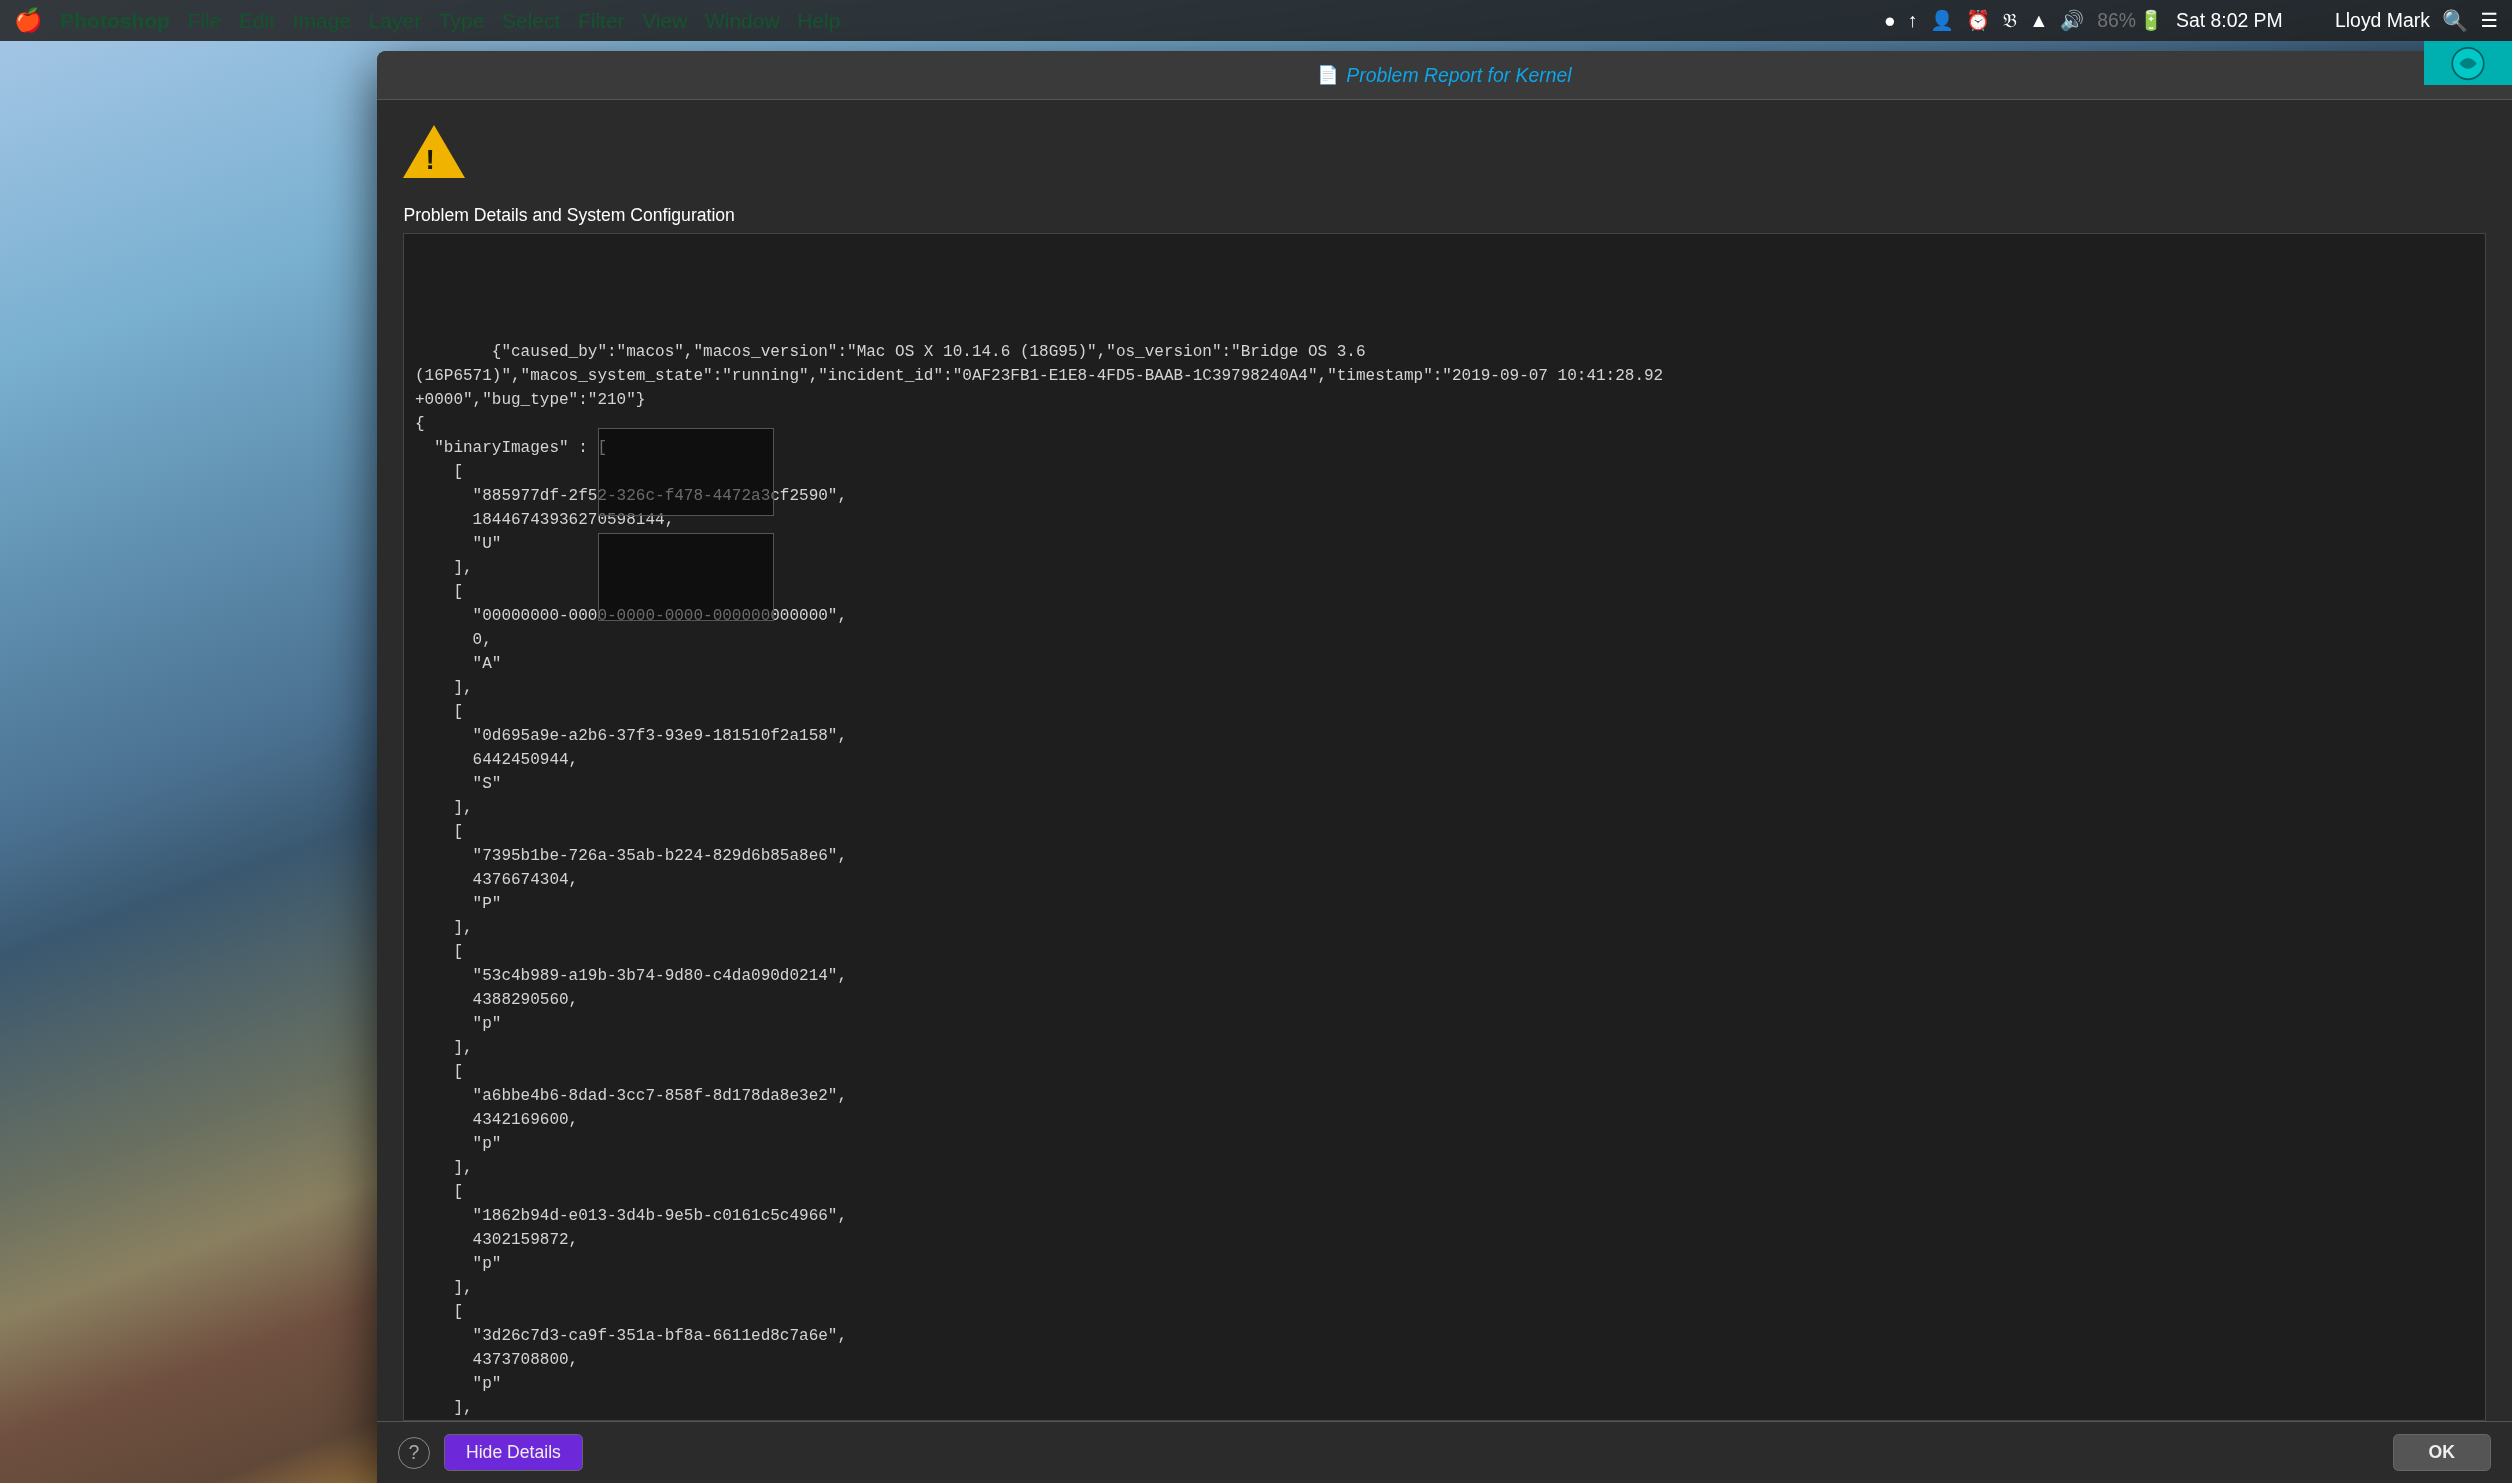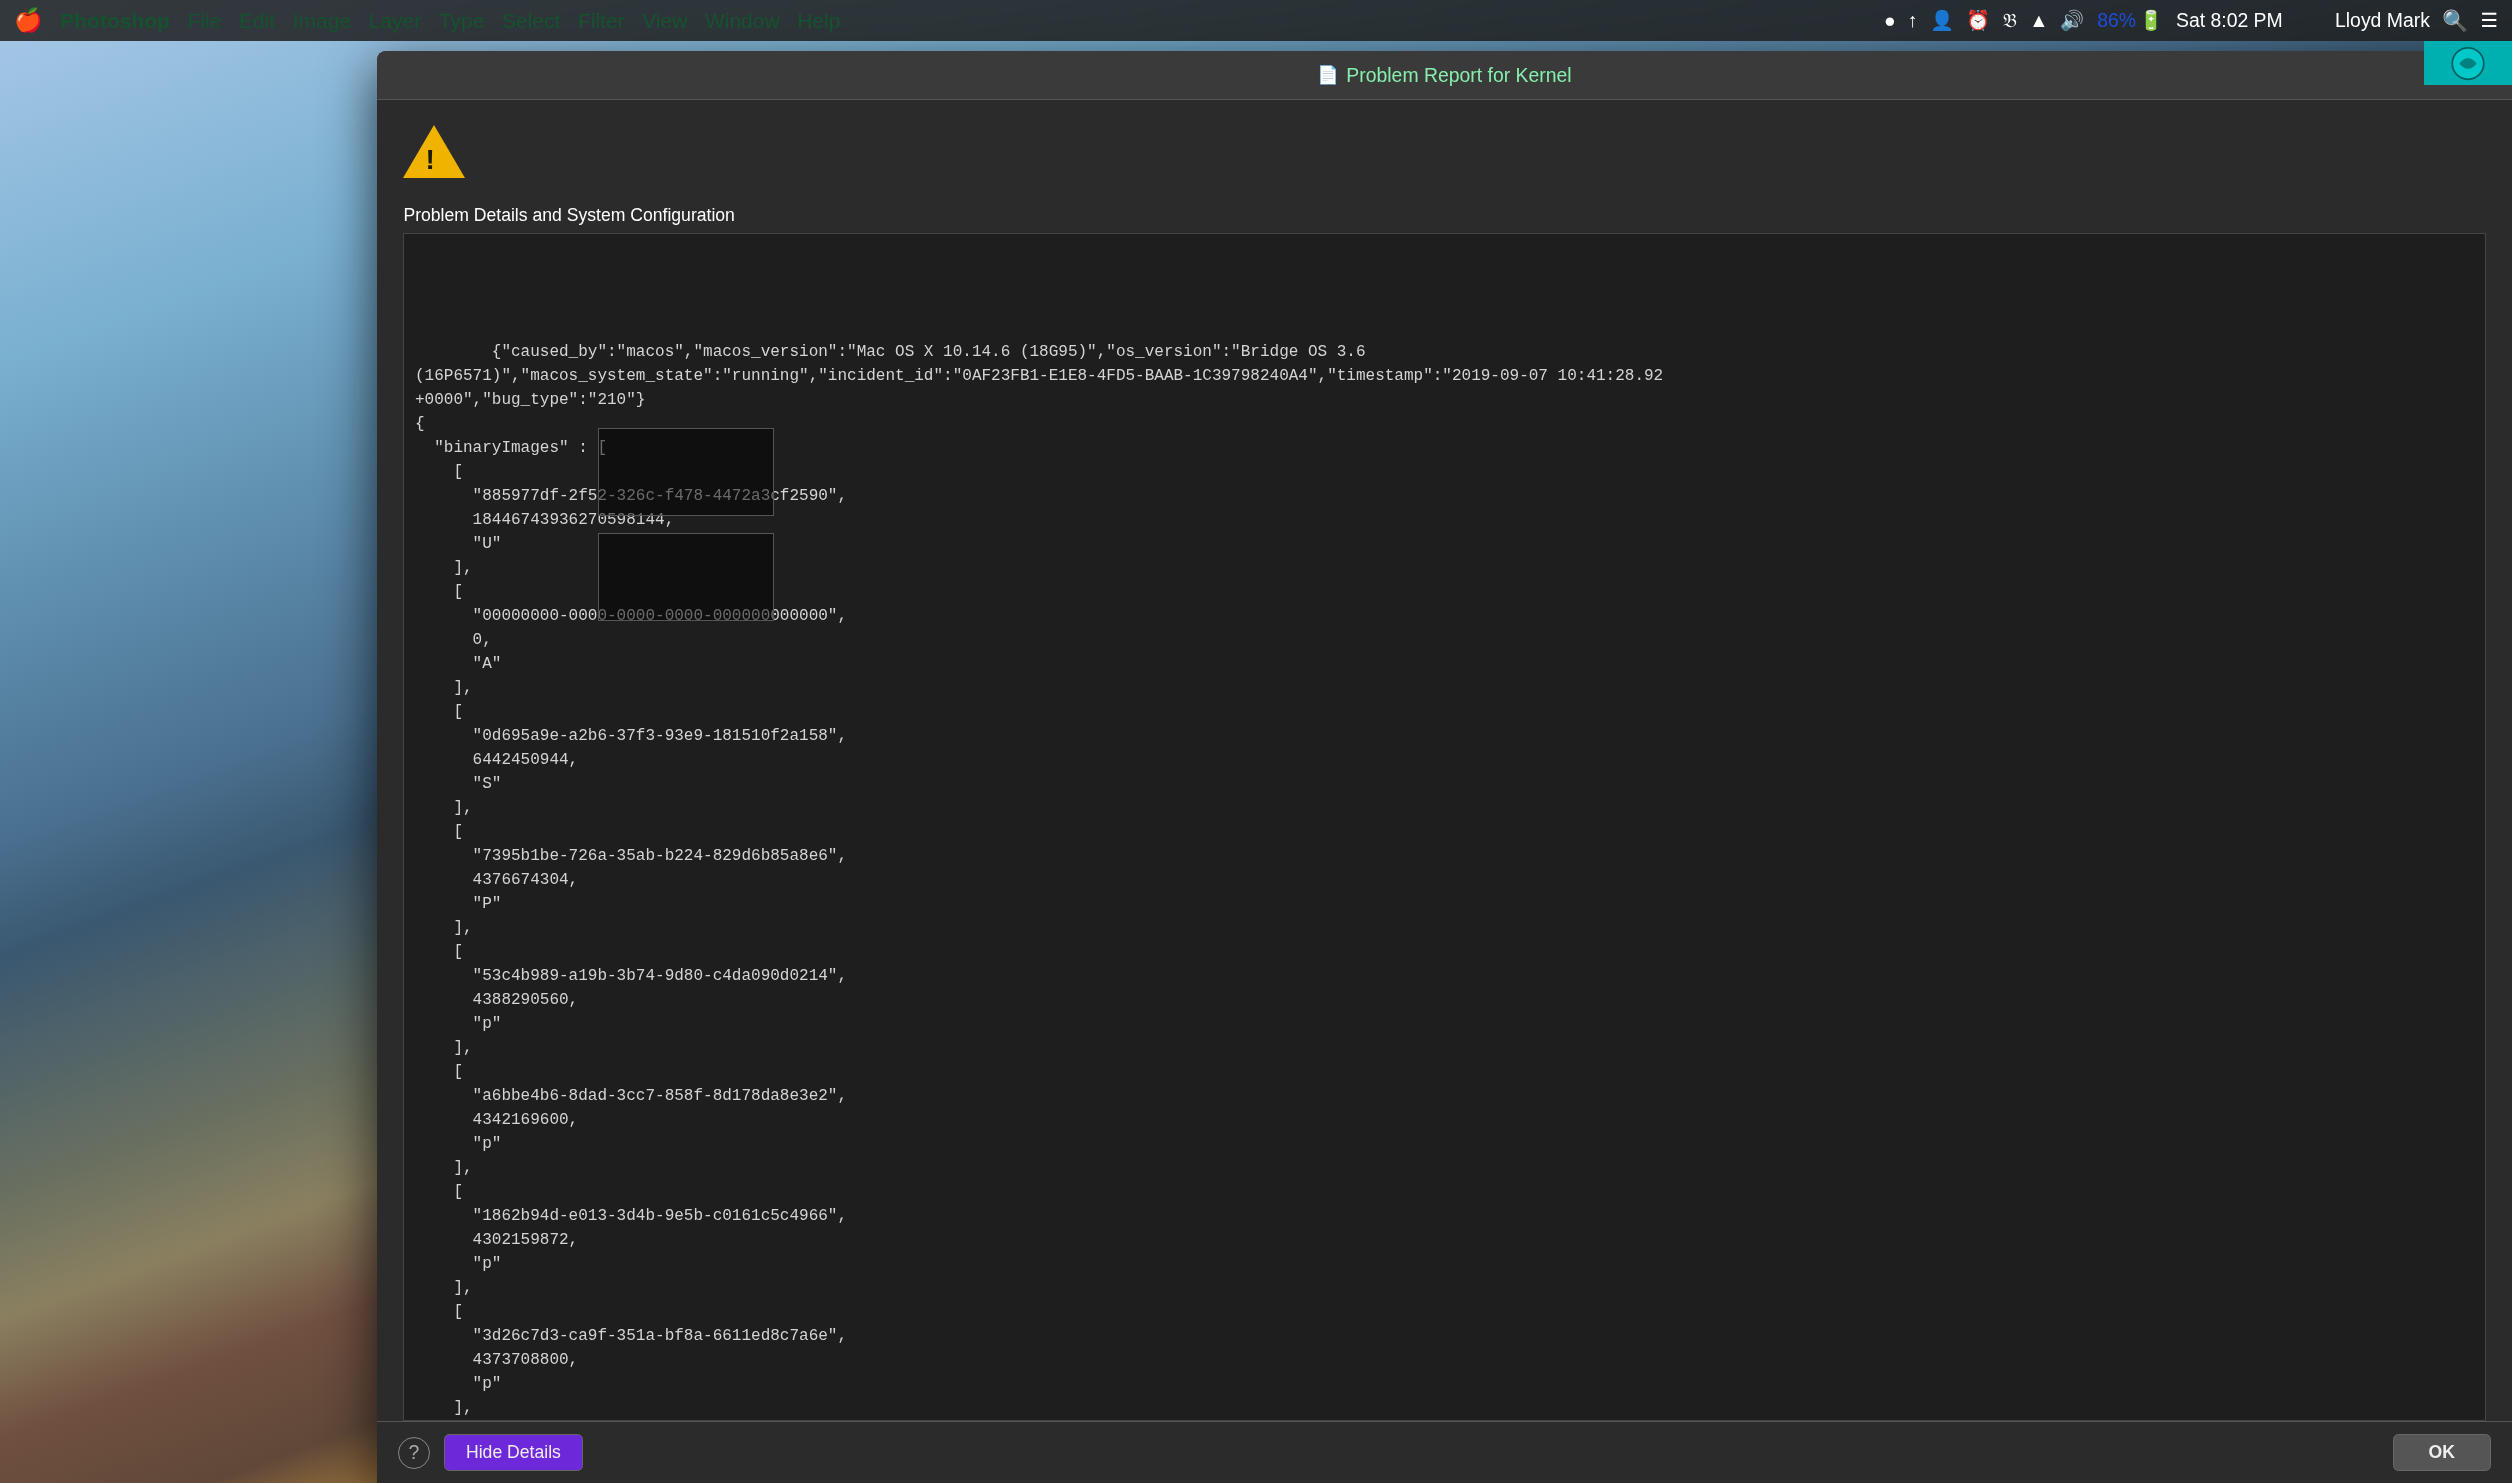--- a/index.html
+++ b/index.html
@@ -87,21 +87,21 @@
     }
     .user-name {
       color: #fff;
       font-size: 19.4px;
       margin-left: 40px;
     }
     .battery-indicator {
       display: inline-flex;
       align-items: center;
       gap: 3.5px;
-      color: #1d4ed8;
+      color: #737373;
       font-size: 19.4px;
     }
     .search-icon-menu {
       color: #fff;
       font-size: 21px;
     }
     .wifi-icon { font-size: 19.4px; color: #fff; }
 
     
     .dialog-window {
@@ -123,22 +123,23 @@
       height: 49px;
       background: #3a3a3a;
       border-radius: 8.8px 8.8px 0 0;
       display: flex;
       align-items: center;
       justify-content: center;
       border-bottom: 0.9px solid #555;
       flex-shrink: 0;
     }
     .dialog-title {
-      color: #86efac;
-      font-size: 19.4px;
+      color: #0ea5e9;
+      font-size: 19.4px;
+      font-style: italic;
     }
     .doc-icon {
       margin-right: 7px;
       font-size: 17.6px;
       color: #bbb;
     }
 
     
     .dialog-content {
       flex: 1;

